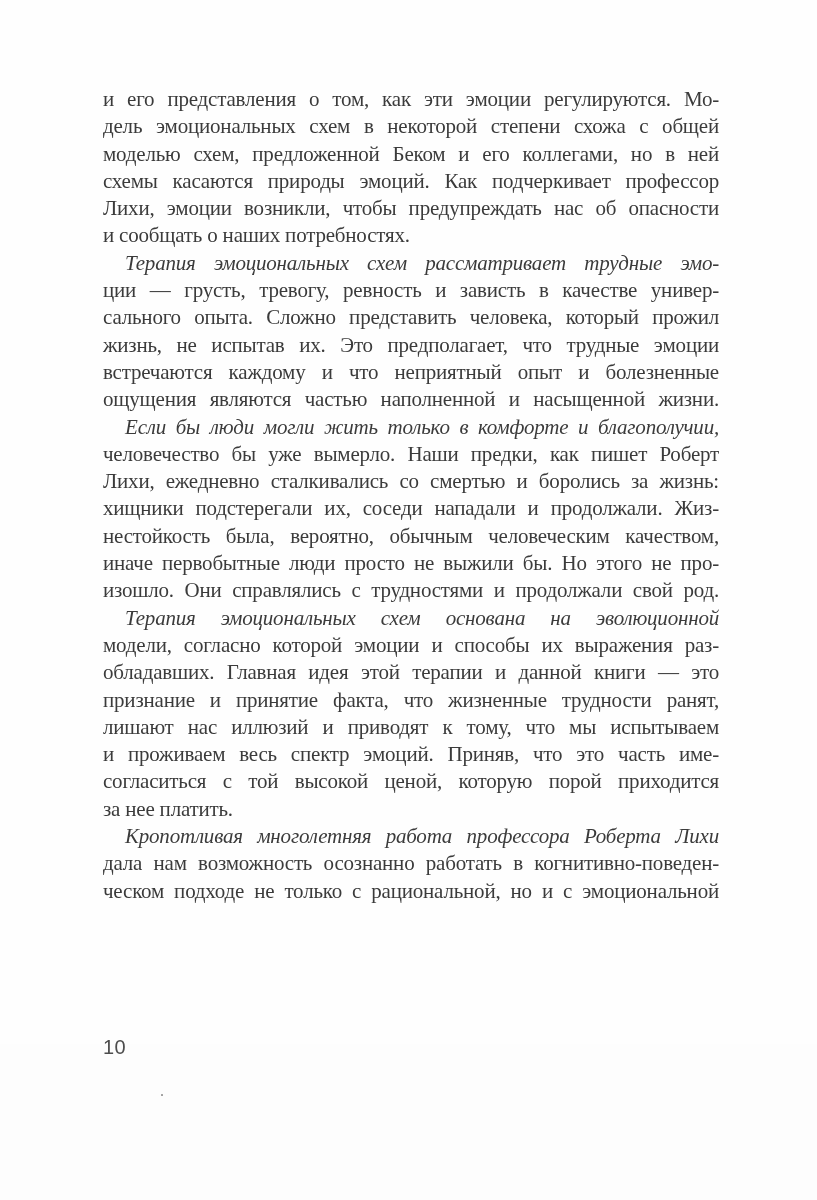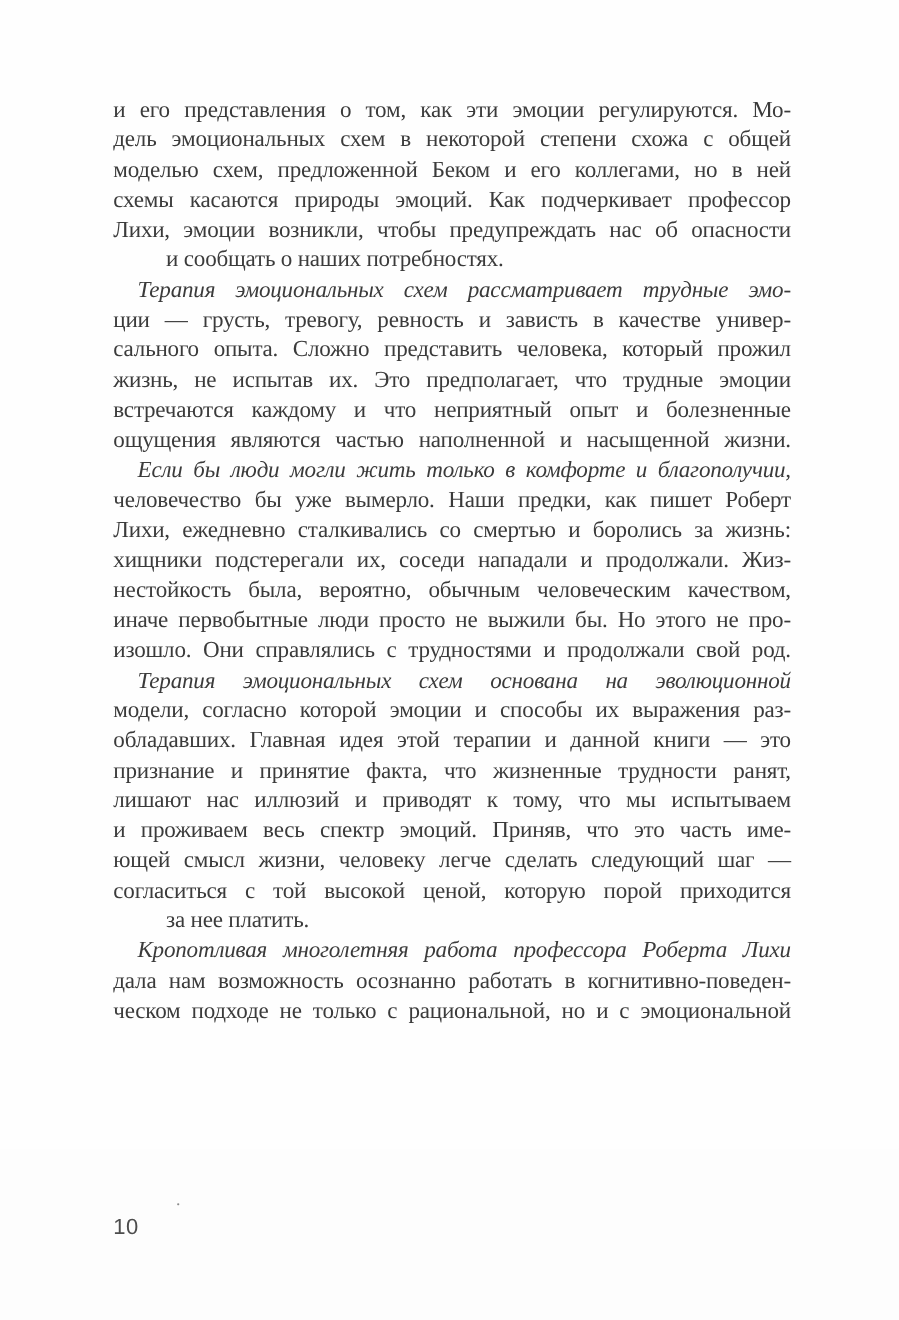--- a/index.html
+++ b/index.html
@@ -37,30 +37,29 @@
     padding: 0;
   }
   .line {
     text-align: justify;
     text-align-last: justify;
     text-justify: inter-word;
     white-space: normal;
   }
   .line.para-end {
     text-align-last: left;
-    margin-left: 48px;
   }
   .line.first-indent {
     text-indent: 22px;
     font-style: italic;
   }
   .folio {
     position: absolute;
     left: 103px;
-    top: 1105px;
+    top: 1036px;
     font-family: "Liberation Sans", "DejaVu Sans", sans-serif;
     font-size: 20px;
     font-weight: 400;
     color: #4d4d4d;
     letter-spacing: 0.5px;
   }
   .stray-dot {
     position: absolute;
     left: 160px;
     top: 1082px;
@@ -99,21 +98,20 @@
         <div class="line">иначе первобытные люди просто не выжили бы. Но этого не про-</div>
         <div class="line">изошло. Они справлялись с трудностями и продолжали свой род.</div>
       </div>
       <div class="para">
         <div class="line first-indent">Терапия эмоциональных схем основана на эволюционной</div>
         <div class="line">модели, согласно которой эмоции и способы их выражения раз-</div>
         <div class="line">обладавших. Главная идея этой терапии и данной книги — это</div>
         <div class="line">признание и принятие факта, что жизненные трудности ранят,</div>
         <div class="line">лишают нас иллюзий и приводят к тому, что мы испытываем</div>
         <div class="line">и проживаем весь спектр эмоций. Приняв, что это часть име-</div>
-        <div class="line">ющей смысл жизни, человеку легче сделать следующий шаг —</div>
         <div class="line">согласиться с той высокой ценой, которую порой приходится</div>
         <div class="line para-end">за нее платить.</div>
       </div>
       <div class="para">
         <div class="line first-indent">Кропотливая многолетняя работа профессора Роберта Лихи</div>
         <div class="line">дала нам возможность осознанно работать в когнитивно-поведен-</div>
         <div class="line">ческом подходе не только с рациональной, но и с эмоциональной</div>
       </div>
     </div>
   <div class="folio">10</div>

